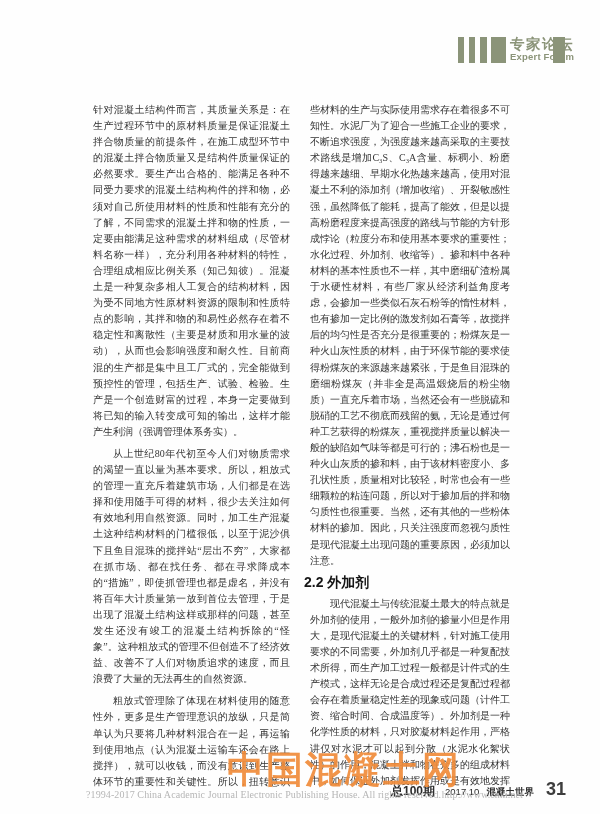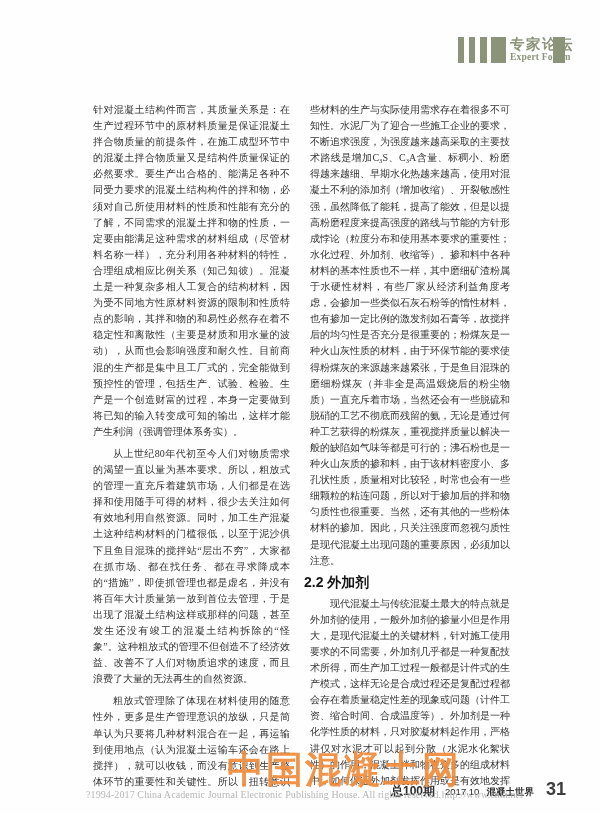--- a/index.html
+++ b/index.html
@@ -11,21 +11,21 @@
   }
   
   .hdr-bar{position:absolute;top:37px;height:26px;background:var(--accent-green,#8b9479);}
   .hdr-bar.b1{left:458px;width:6px;}
   .hdr-bar.b2{left:469px;width:6px;}
   .hdr-bar.b3{left:480px;width:7px;}
   .hdr-bar.b4{left:491px;width:15px;}
   .hdr-bar.edge{left:553px;width:12px;}
   .hdr-titles{
     position:absolute;top:36px;left:510px;width:42px;height:30px;
-    font-family:Liberation Serif, serif;
+    font-family:Liberation Sans, sans-serif;
     color:var(--accent-green,#8b9479);text-align:left;white-space:nowrap;
   }
   .hdr-cn{font-size:14.5px;font-weight:bold;letter-spacing:1.5px;line-height:16px;}
   .hdr-en{font-size:9.5px;font-weight:bold;line-height:10px;letter-spacing:0.2px;}
   
   .col{
     position:absolute;top:96px;height:692px;overflow:hidden;
     font-size:10px;line-height:16.1px;text-align:justify;
     color:#333;z-index:1;
   }

